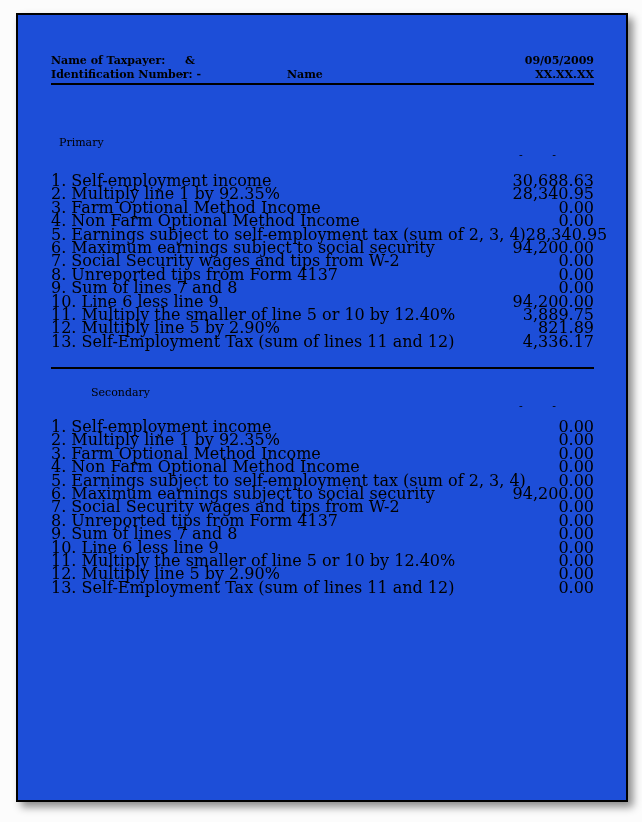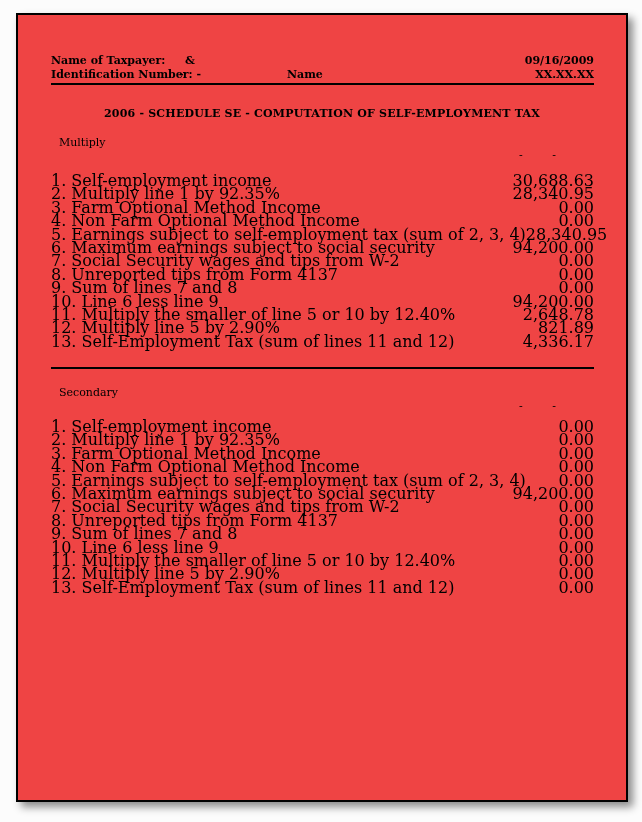--- a/index.html
+++ b/index.html
@@ -12,21 +12,21 @@
     color: #000;
     overflow: hidden;
   }
   .page {
     position: absolute;
     left: 16px;
     top: 13px;
     width: 612px;
     height: 789px;
     box-sizing: border-box;
-    background: #ef4444;
+    background: #1d4ed8;
     border: 2px solid #000;
     box-shadow: 5px 5px 8px rgba(0,0,0,0.45);
   }
 
   
   .header {
     position: absolute;
     left: 33px;
     right: 32px;
     top: 39px;
@@ -102,46 +102,45 @@
     left: 33px;
     right: 32px;
     top: 352px;
     border-top: 2px solid #000;
     height: 0;
   }
 
   .top-primary-label   { top: 121px; }
   .top-primary-dash    { top: 134px; }
   .top-primary-rows    { top: 159px; }
-  .top-secondary-label { top: 371px; }
+  .top-secondary-label { top: 371px; margin-left: 32px; }
   .top-secondary-dash  { top: 385px; }
   .top-secondary-rows  { top: 405px; }
 </style>
 </head>
 <body>
 
 <div class="page">
 
   <div class="header">
     <div class="hdr-row">
       <span class="hdr-name-label">Name of Taxpayer:</span>
       <span>&amp;</span>
-      <span class="hdr-right">09/16/2009</span>
+      <span class="hdr-right">09/05/2009</span>
     </div>
     <div class="hdr-row second">
       <span class="hdr-id-label">Identification Number:</span>
       <span class="id-dashes">- -</span>
       <span class="total-label">Name</span>
       <span class="hdr-right">XX.XX.XX</span>
     </div>
   </div>
 
-  <div class="doc-title">2006 - SCHEDULE SE - COMPUTATION OF SELF-EMPLOYMENT TAX</div>
-
-  <div class="section-label top-primary-label">Multiply</div>
+
+  <div class="section-label top-primary-label">Primary</div>
   <div class="ssn-dash-row top-primary-dash">- -</div>
   <div class="rows top-primary-rows">
       <div class="line-row">
         <span class="lab">1. Self-employment income</span>
         <span class="val">30,688.63</span>
       </div>
       <div class="line-row">
         <span class="lab">2. Multiply line 1 by 92.35%</span>
         <span class="val">28,340.95</span>
       </div>
@@ -172,21 +171,21 @@
       <div class="line-row">
         <span class="lab">9. Sum of lines 7 and 8</span>
         <span class="val">0.00</span>
       </div>
       <div class="line-row">
         <span class="lab">10. Line 6 less line 9</span>
         <span class="val">94,200.00</span>
       </div>
       <div class="line-row">
         <span class="lab">11. Multiply the smaller of line 5 or 10 by 12.40%</span>
-        <span class="val">2,648.78</span>
+        <span class="val">3,889.75</span>
       </div>
       <div class="line-row">
         <span class="lab">12. Multiply line 5 by 2.90%</span>
         <span class="val">821.89</span>
       </div>
       <div class="line-row">
         <span class="lab">13. Self-Employment Tax (sum of lines 11 and 12)</span>
         <span class="val">4,336.17</span>
       </div>
     </div>

